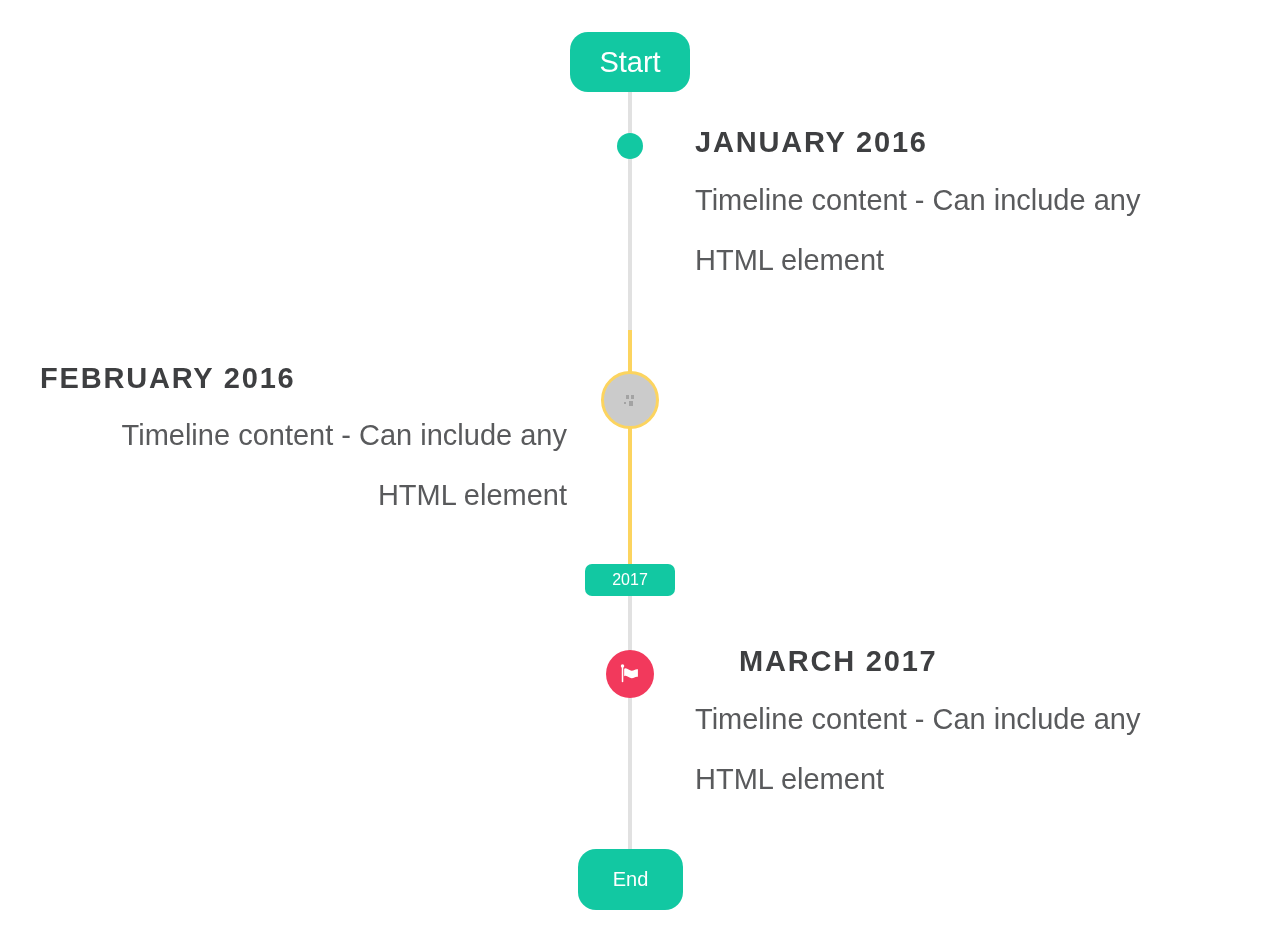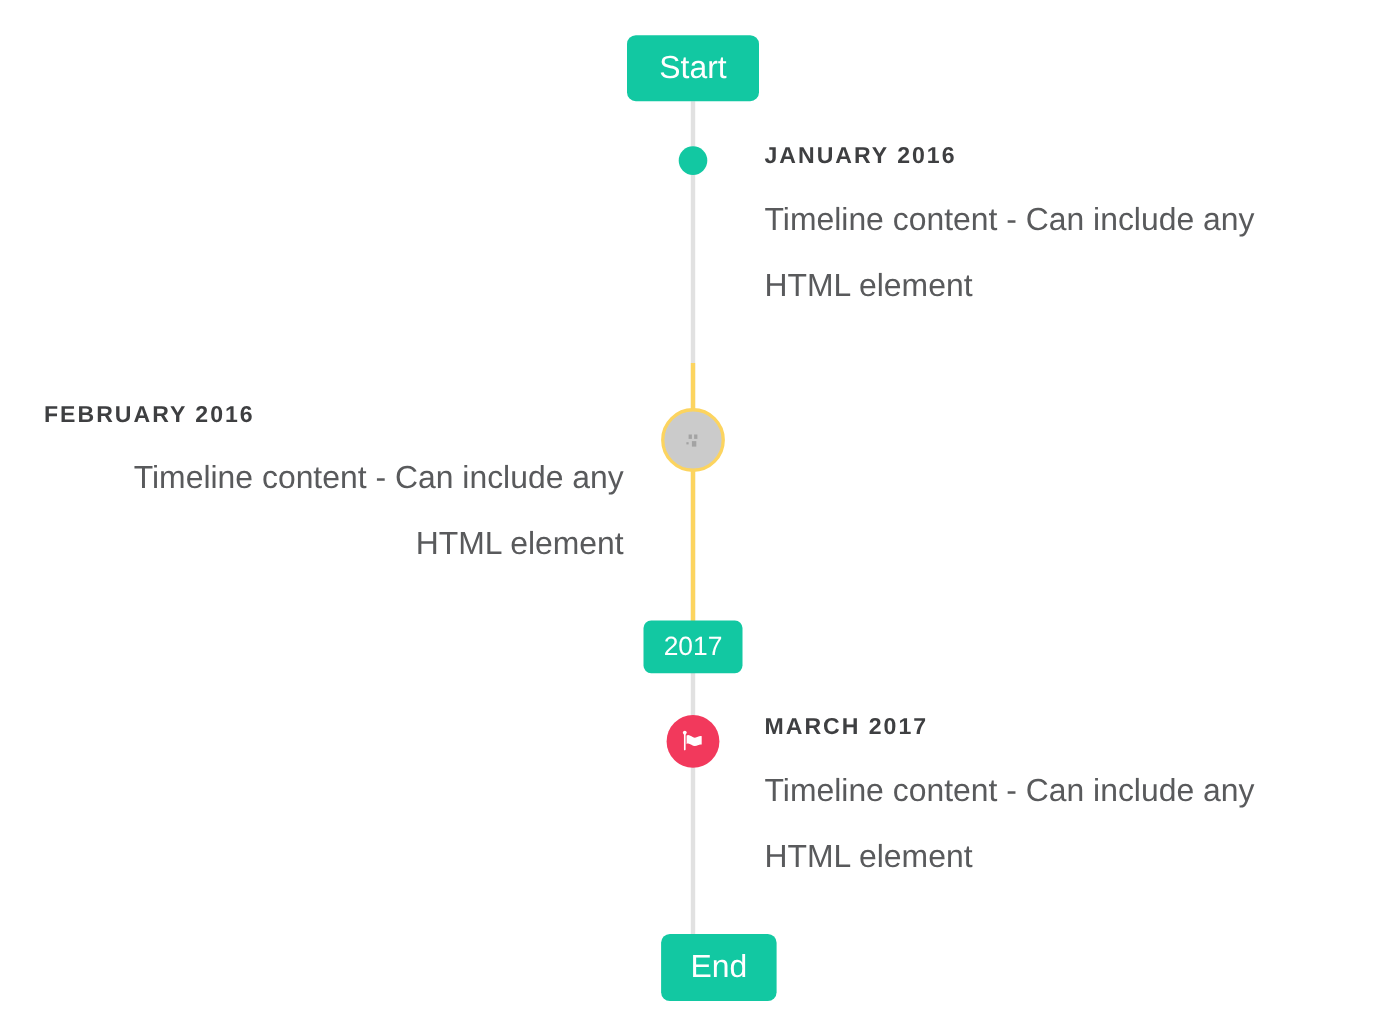--- a/index.html
+++ b/index.html
@@ -27,26 +27,26 @@
   .line.highlight { top: 330px; height: 235px; background: #fcd45f; }
 
   
   .badge {
     position: absolute;
     background: #12c8a2;
     color: #ffffff;
     display: flex;
     align-items: center;
     justify-content: center;
-    border-radius: 8px;
+    border-radius: 18px;
     z-index: 3;
   }
   .badge.start { left: 570px; top: 32px;  width: 120px; height: 60px; font-size: 29px; }
-  .badge.year  { left: 585px; top: 564px; width: 90px;  height: 48px; font-size: 24px; border-radius: 7px; }
-  .badge.end   { left: 601px; top: 849px; width: 105px; height: 61px; font-size: 29px; }
+  .badge.year  { left: 585px; top: 564px; width: 90px;  height: 32px; font-size: 16px; border-radius: 7px; }
+  .badge.end   { left: 578px; top: 849px; width: 105px; height: 61px; font-size: 20px; }
 
   
   .marker { position: absolute; z-index: 2; box-sizing: border-box; }
   .marker.dot {
     left: 617px; top: 133px;
     width: 26px; height: 26px;
     border-radius: 50%;
     background: #12c8a2;
   }
   .marker.image-circle {
@@ -65,21 +65,21 @@
     border-radius: 50%;
     background: #f2395c;
     display: flex;
     align-items: center;
     justify-content: center;
   }
 
   
   .event-title {
     position: absolute;
-    font-size: 21px;
+    font-size: 29px;
     font-weight: 700;
     letter-spacing: 1.8px;
     color: #3e3f41;
     line-height: 22px;
     white-space: nowrap;
   }
   .event-content {
     position: absolute;
     font-size: 29px;
     color: #595a5c;
@@ -89,21 +89,21 @@
   .right-side .event-title,
   .right-side.event-title   { left: 695px; text-align: left; }
   .right-side.event-content { left: 695px; text-align: left; }
   .left-side.event-title    { left: 40px; width: 527px; }
   .left-side.event-content  { left: 40px; text-align: right; }
 
   .t-jan-title   { top: 131px; }
   .t-jan-content { top: 170px; }
   .t-feb-title   { top: 367px; }
   .t-feb-content { top: 405px; }
-  .t-mar-title   { top: 650px; }
+  .t-mar-title   { top: 650px; margin-left: 44px; }
   .t-mar-content { top: 689px; }
 
   .icon { display: block; }
 </style>
 </head>
 <body>
 
 <div class="canvas">
 
   <div class="line gray"></div>

